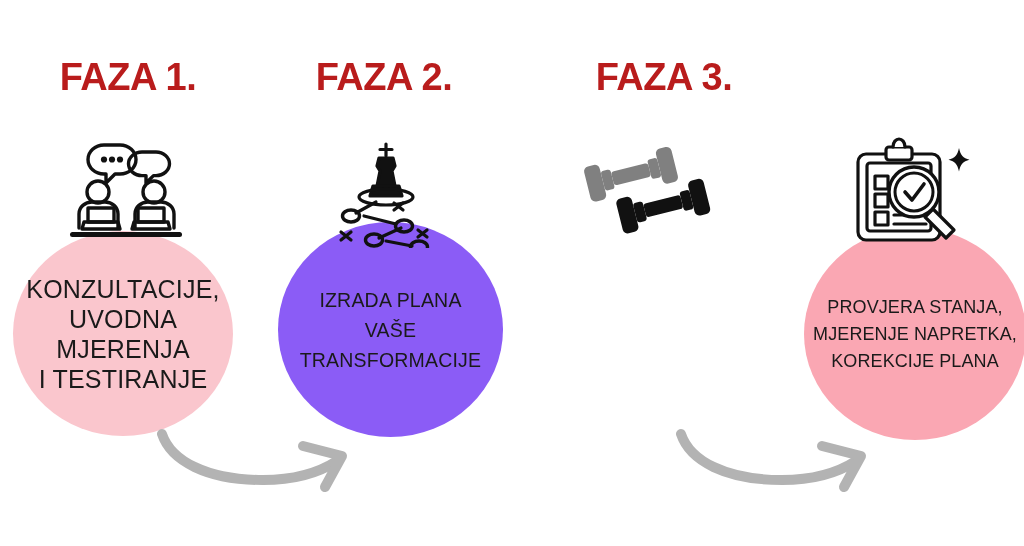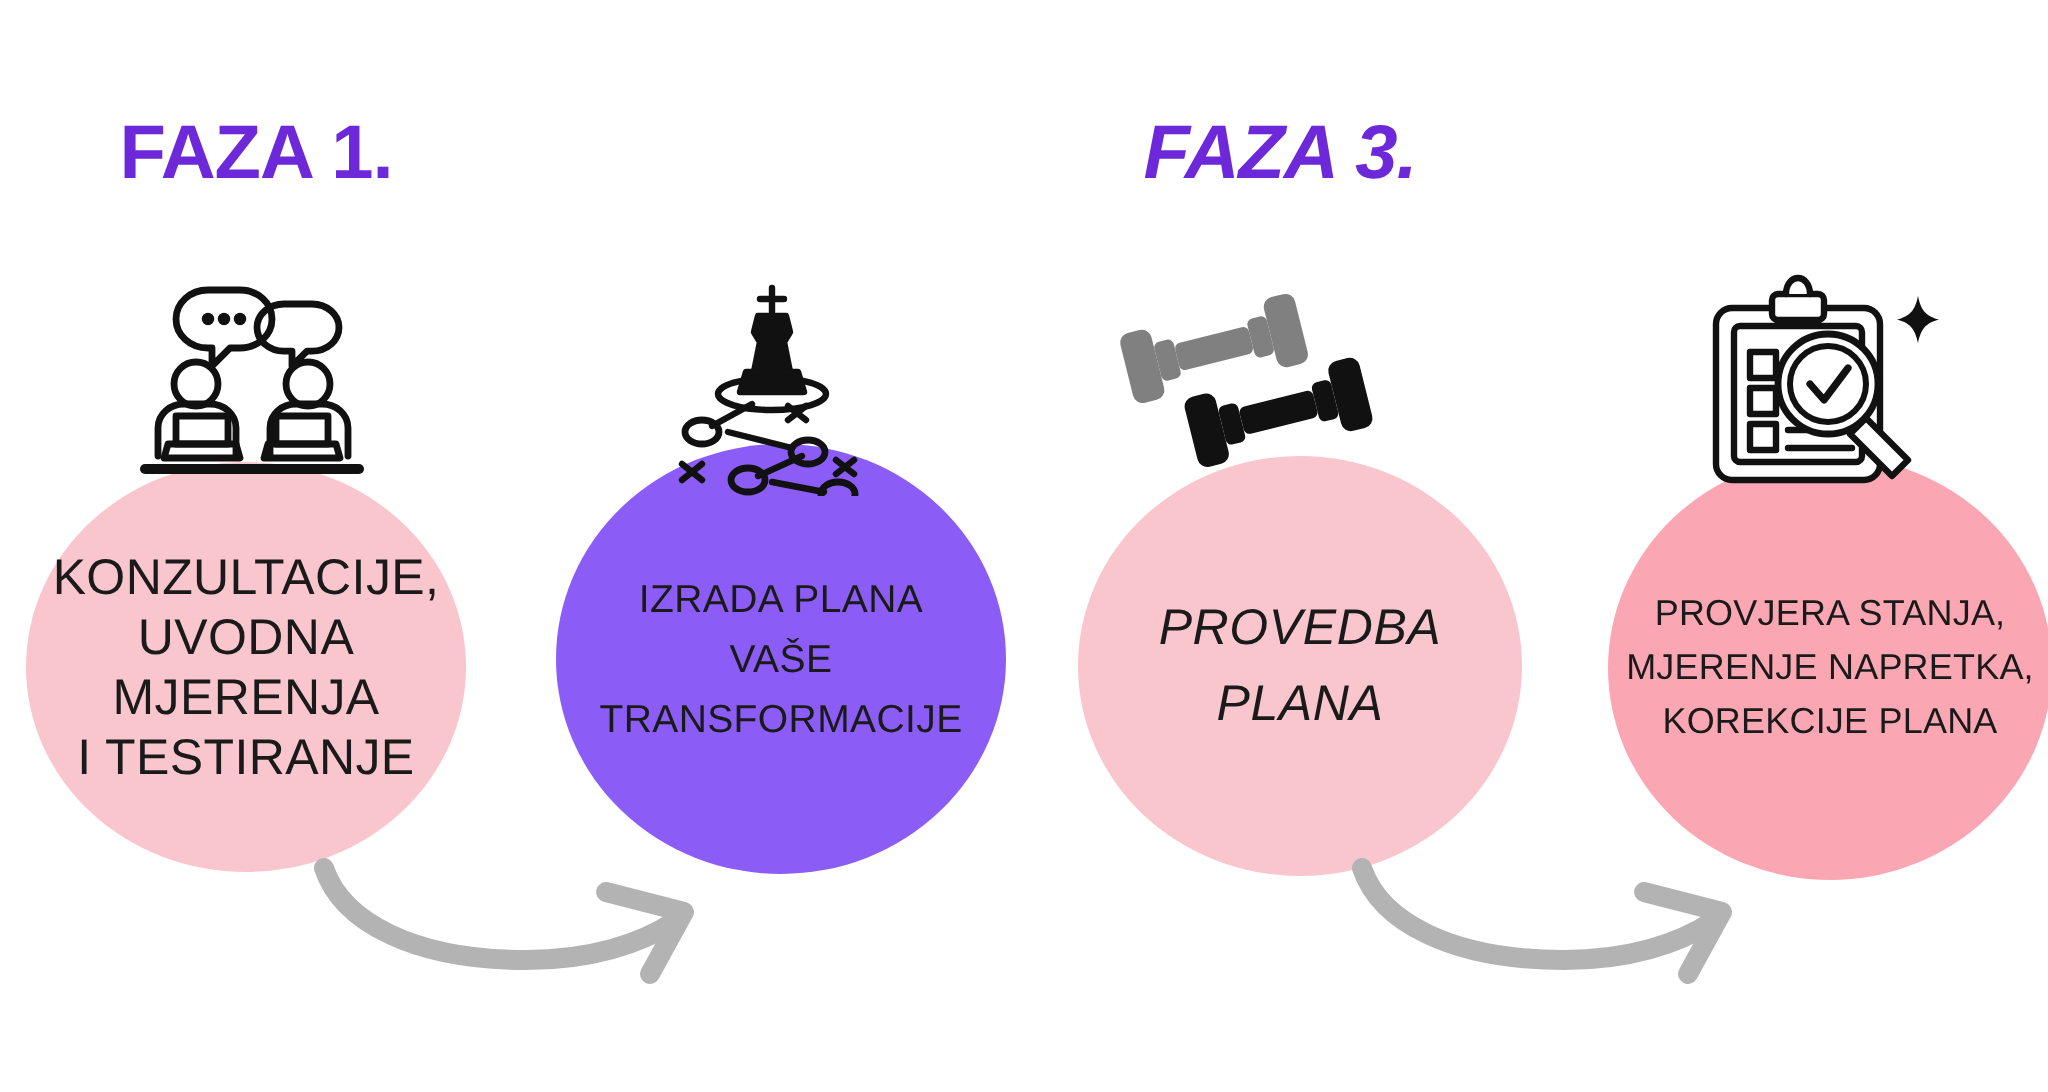--- a/index.html
+++ b/index.html
@@ -20,35 +20,35 @@
 
   
   .phase {
     position: absolute;
     top: 0;
     width: 256px;
     height: 546px;
   }
   .phase-1 { left: 0px; }
   .phase-2 { left: 256px; }
-  .phase-3 { left: 512px; font-style: italic; }
+  .phase-3 { left: 536px; }
   .phase-4 { left: 768px; }
 
   
   .phase-title {
     position: absolute;
     top: 55px;
     left: 0;
     width: 256px;
     text-align: center;
     font-family: "Liberation Sans", sans-serif;
     font-weight: bold;
     font-size: 38px;
     letter-spacing: -0.5px;
-    color: #6d28d9;
+    color: #b91c1c;
     line-height: 44px;
     white-space: nowrap;
   }
 
   
   .circle {
     position: absolute;
     border-radius: 50%;
     box-sizing: border-box;
   }
@@ -177,20 +177,21 @@
 
     <div class="arrow arrow-1">
       <svg viewBox="0 0 215 66" width="215" height="66" xmlns="http://www.w3.org/2000/svg">
         <path d="M7 6 C16 33 52 52 108 52 C140 52 165 44 182 33" fill="none" stroke="#b3b3b3" stroke-width="10" stroke-linecap="round"></path>
         <path d="M148 18 L187 28 L170 59" fill="none" stroke="#b3b3b3" stroke-width="10" stroke-linecap="round" stroke-linejoin="round"></path>
       </svg>
     </div>
   </div>
 
   <div class="phase phase-2">
+    <div class="phase-title">FAZA 2.</div>
 
     <div class="icon-wrap icon-2">
       <svg viewBox="0 0 120 108" width="120" height="108" xmlns="http://www.w3.org/2000/svg">
         <g stroke="#111111" stroke-width="3.2" stroke-linecap="round" stroke-linejoin="round" fill="none">
 
           <path d="M60 4 L60 16 M54 9.5 L66 9.5"></path>
 
           <path d="M53 18 L67 18 L69 26 L66 31 L69 46 L51 46 L54 31 L51 26 Z" fill="#111111"></path>
 
           <path d="M47 46 L73 46 L76 56 L44 56 Z" fill="#111111"></path>
@@ -251,24 +252,20 @@
         <g transform="rotate(-14 98 62)" fill="#111111">
           <rect x="44" y="44" width="16" height="36" rx="5"></rect>
           <rect x="60" y="52" width="10" height="20" rx="3"></rect>
           <rect x="70" y="55" width="38" height="14" rx="3"></rect>
           <rect x="108" y="52" width="10" height="20" rx="3"></rect>
           <rect x="118" y="44" width="16" height="36" rx="5"></rect>
         </g>
       </svg>
     </div>
 
-    <div class="circle circle-3">
-      <div class="circle-text ct-3">PROVEDBA
-PLANA</div>
-    </div>
 
   </div>
 
   <div class="phase phase-4">
 
     <div class="icon-wrap icon-4">
       <svg viewBox="0 0 130 112" width="130" height="112" xmlns="http://www.w3.org/2000/svg">
         <g fill="#ffffff" stroke="#111111" stroke-width="3.2" stroke-linejoin="round" stroke-linecap="round">
 
           <rect x="16" y="18" width="82" height="86" rx="8"></rect>

